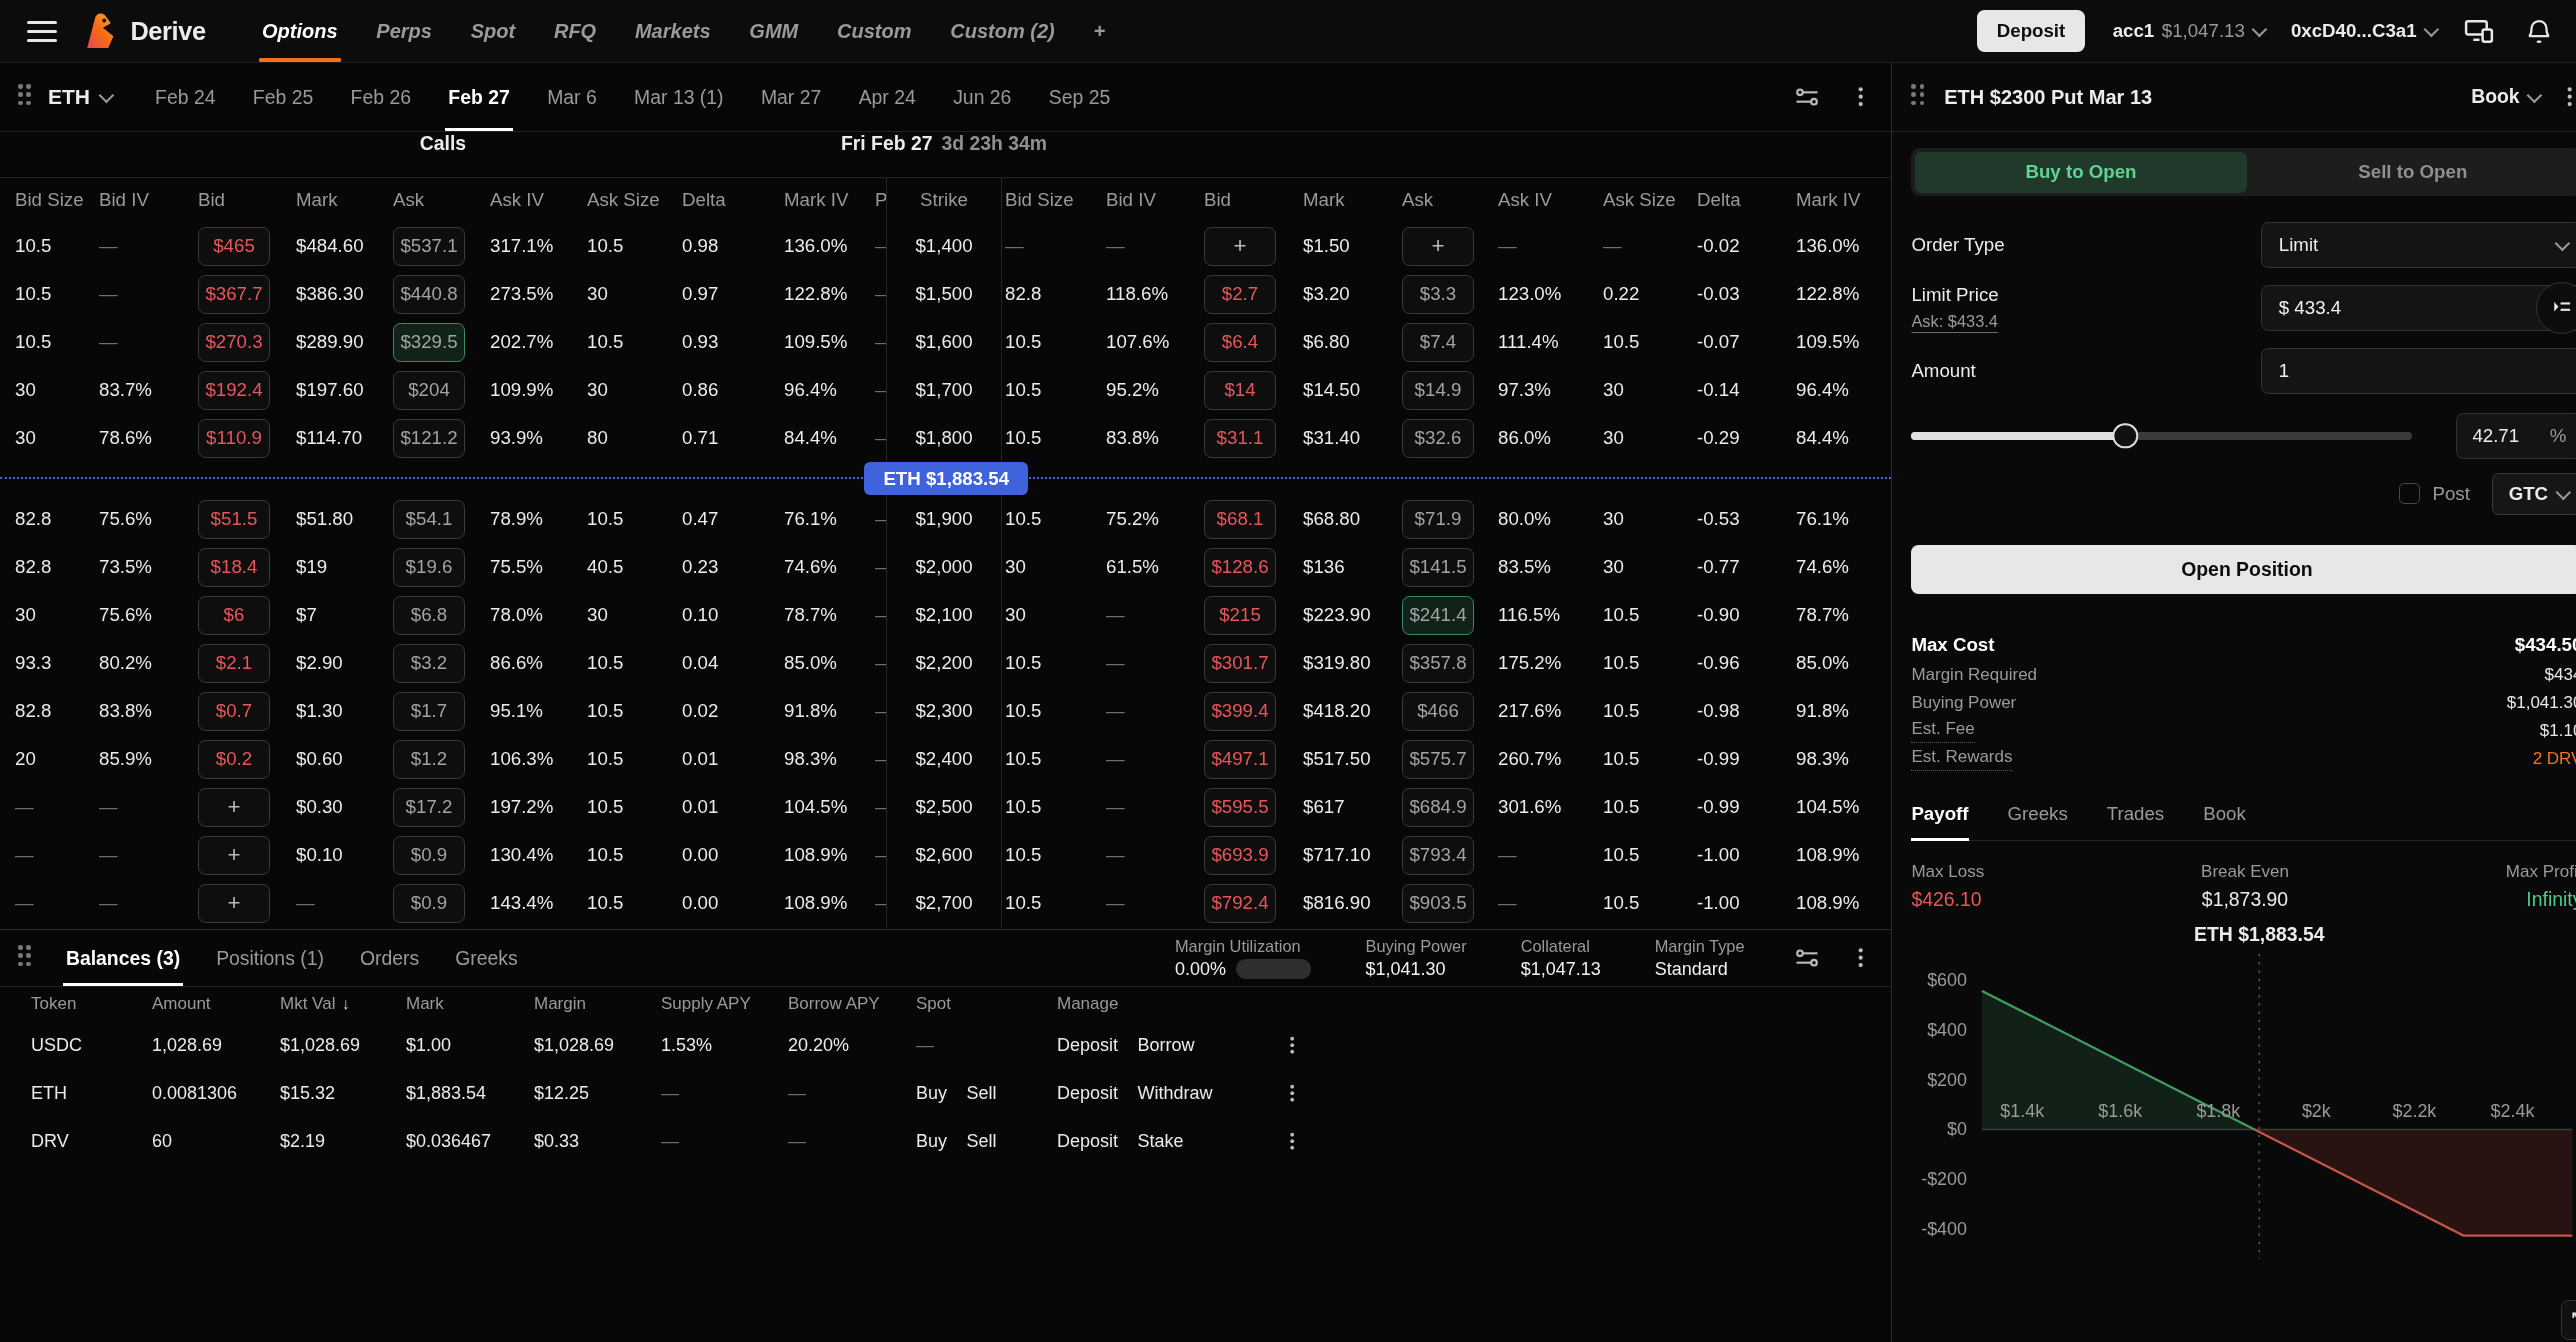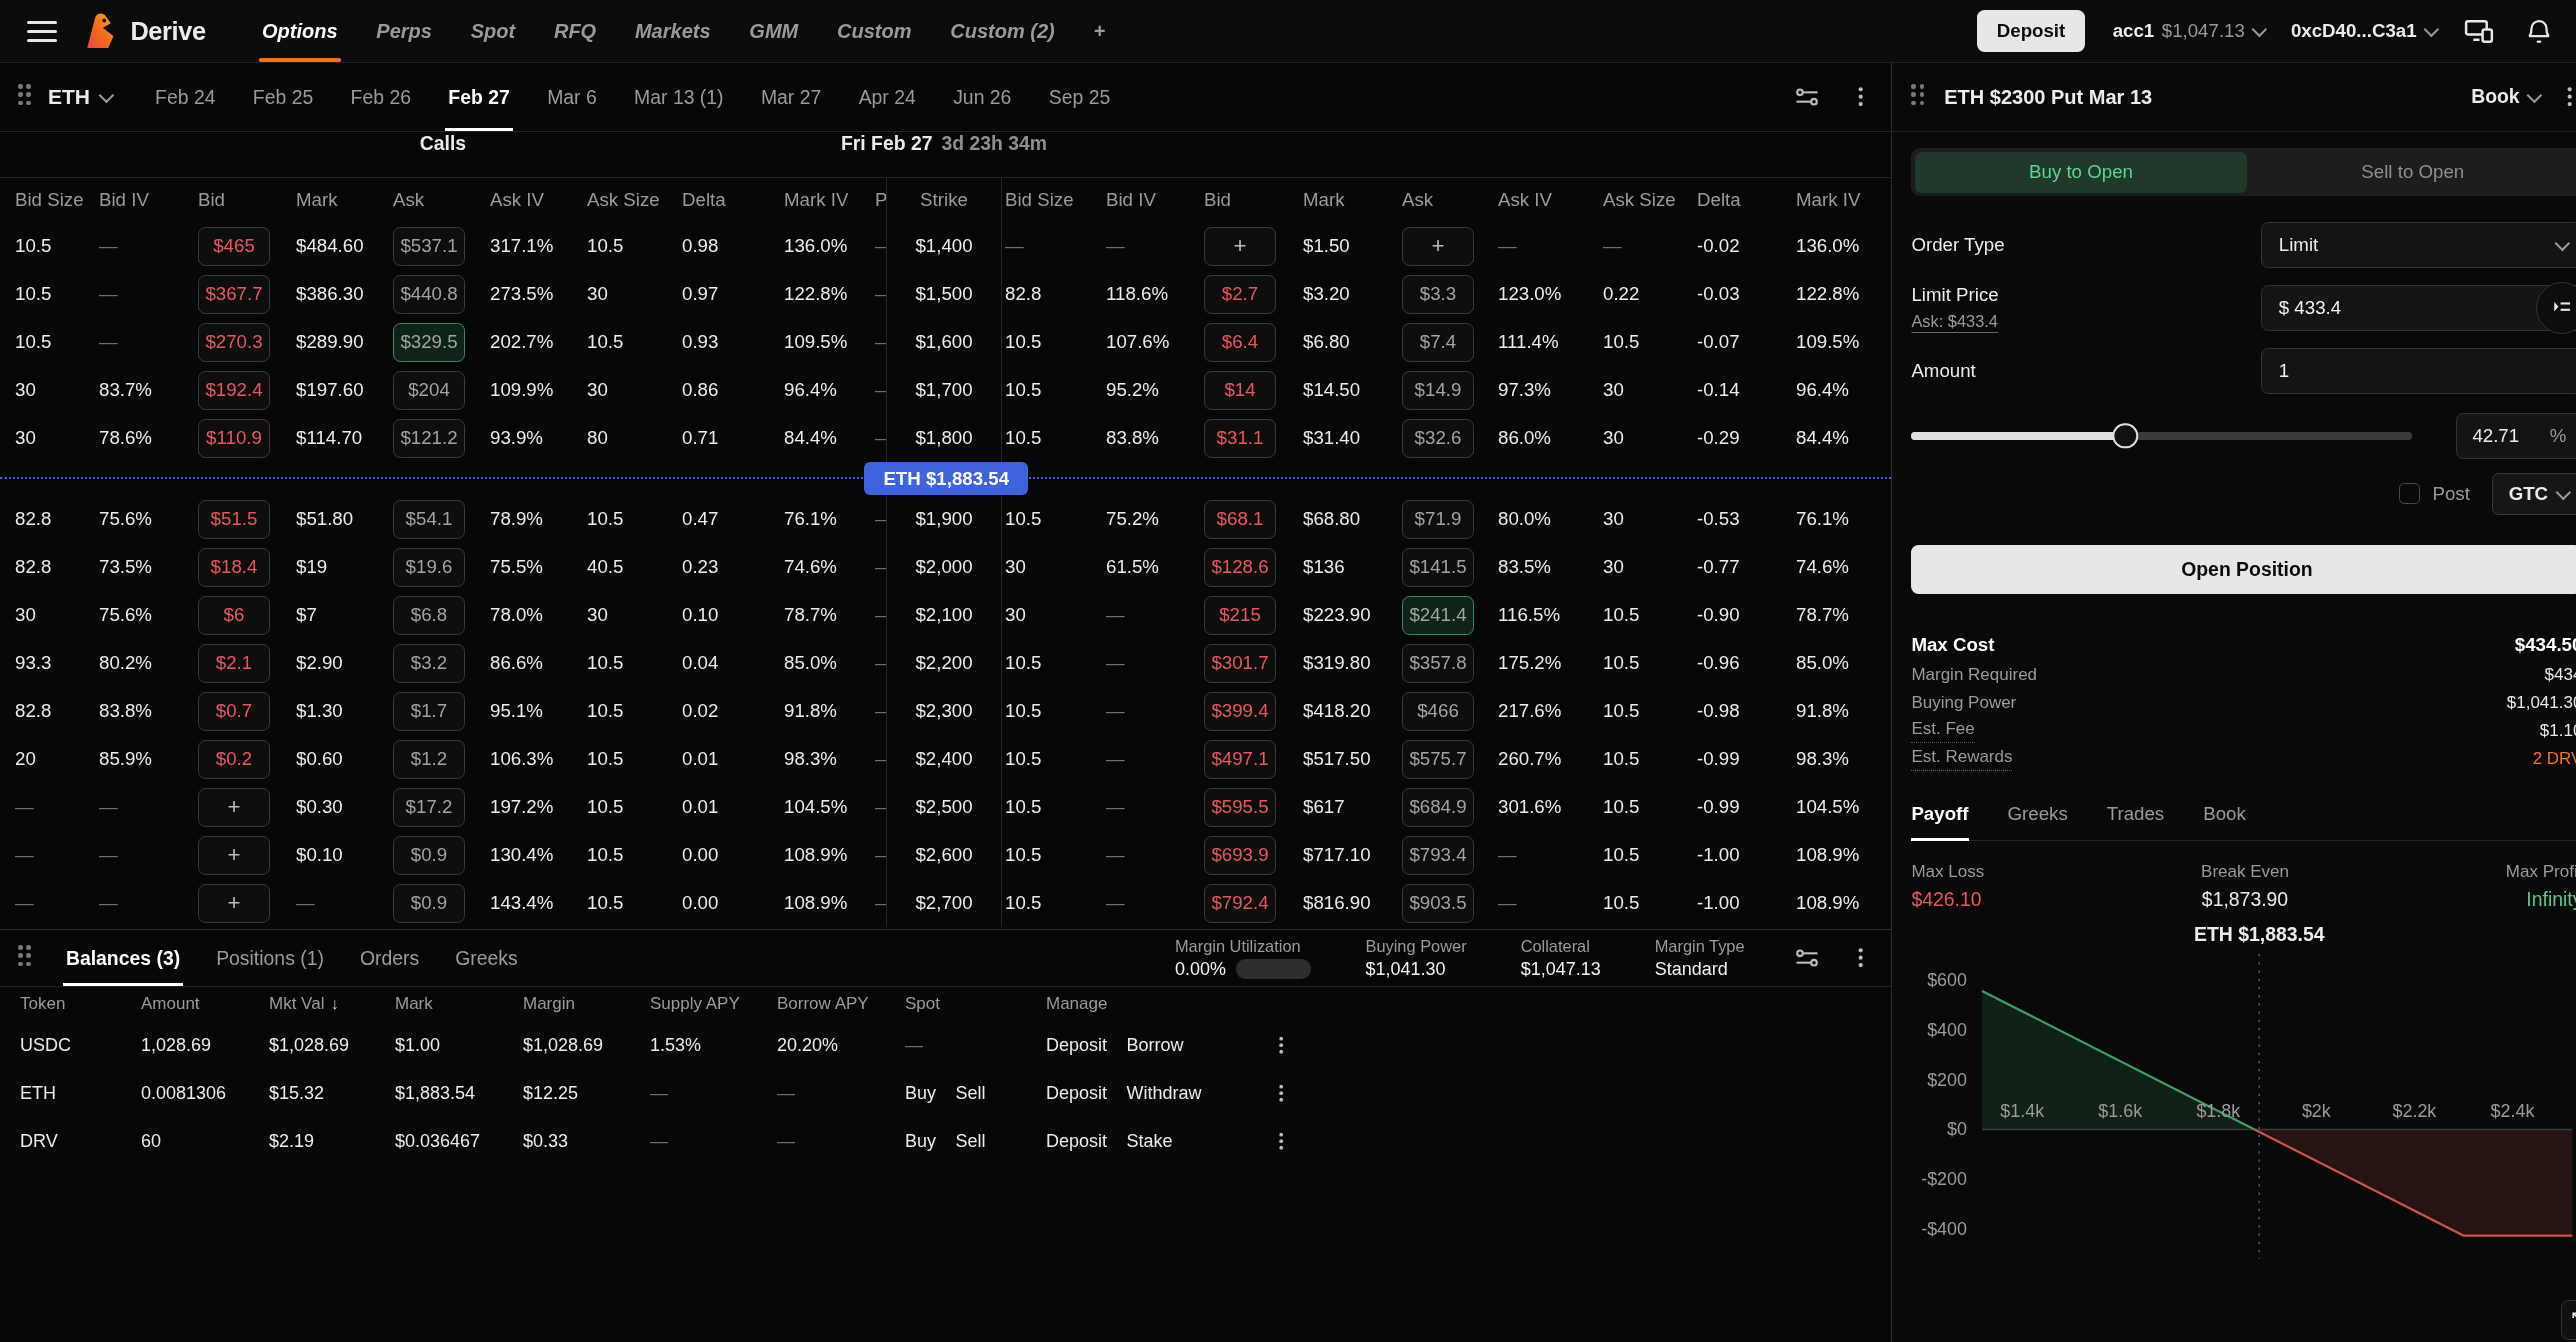--- a/index.html
+++ b/index.html
@@ -88,37 +88,37 @@
   .ptab { position:relative; height:100%; display:flex; align-items:center; padding:0 18px;
     font-size:19.4px; color:#9a9a9a; cursor:pointer; }
   .ptab.active { color:#fff; font-weight:600; }
   .ptab.active::after { content:""; position:absolute; left:15px; right:15px; bottom:0; height:3px; background:#fff; }
   .pstats { margin-left:auto; display:flex; gap:54px; margin-right:48px; }
   .pstat { display:flex; flex-direction:column; gap:3px; }
   .pstat .lab { font-size:16.4px; color:#9a9a9a; }
   .pstat .val { font-size:18px; color:#f2f2f2; display:flex; align-items:center; gap:10.5px; }
   .mu-bar { width:75px; height:19.4px; background:#2e2e2e; border-radius:9.7px; }
 
-  .bal-hdr,.bal-row { display:grid; padding-left:20px; align-items:center;
+  .bal-hdr,.bal-row { display:grid; padding-left:31px; align-items:center;
     grid-template-columns:121px 128px 126px 128px 127px 127px 128px 141px 224px 45px; }
   .bal-hdr { height:34px; color:#9a9a9a; font-size:17px; }
   .bal-row { height:48px; font-size:18px; }
   .sort-ic { color:#cfcfcf; margin-left:6px; font-size:16.4px; }
   .linkset { display:flex; gap:19.4px; }
   .linkset span { cursor:pointer; }
 
   
   .t-header { height:69px; border-bottom:0.7px solid #222; display:flex; align-items:center; padding:0 19.4px; }
   .t-title { font-size:20px; font-weight:bold; margin-left:3px; }
   .t-right { margin-left:auto; display:flex; align-items:center; gap:19.4px; }
   .book-sel { display:flex; align-items:center; gap:7.5px; font-size:19.4px; font-weight:600; cursor:pointer; }
   .t-body { padding:16.4px 19.4px 0 19.4px; display:flex; flex-direction:column; }
   .seg { height:48px; background:#1d1d1d; border-radius:9px; padding:3.7px; display:flex; }
   .seg-btn { flex:1; border-radius:6.7px; display:flex; align-items:center; justify-content:center;
-    font-size:18.7px; font-weight:400; color:#8f8f8f; cursor:pointer; }
+    font-size:18.7px; font-weight:700; color:#8f8f8f; cursor:pointer; }
   .seg-btn.active { background:#20392b; color:#5fd392; }
   .frow { display:flex; align-items:center; justify-content:space-between; }
   .frow.ot { margin-top:25.4px; }
   .frow.lp { margin-top:16.4px; }
   .frow.am { margin-top:16.4px; }
   .flab { font-size:18.7px; }
   .fsub { font-size:16.4px; color:#9a9a9a; margin-top:6px; text-decoration:underline; text-underline-offset:4.5px; text-decoration-color:#6a6a6a; }
   .inputbox { width:321px; height:46px; background:#141414; border:0.7px solid #343434; border-radius:7.5px;
     color:#f2f2f2; font-size:18.7px; padding:0 16.4px; font-family:inherit; }
   .selbox { width:321px; height:46px; background:#141414; border:0.7px solid #343434; border-radius:7.5px;

